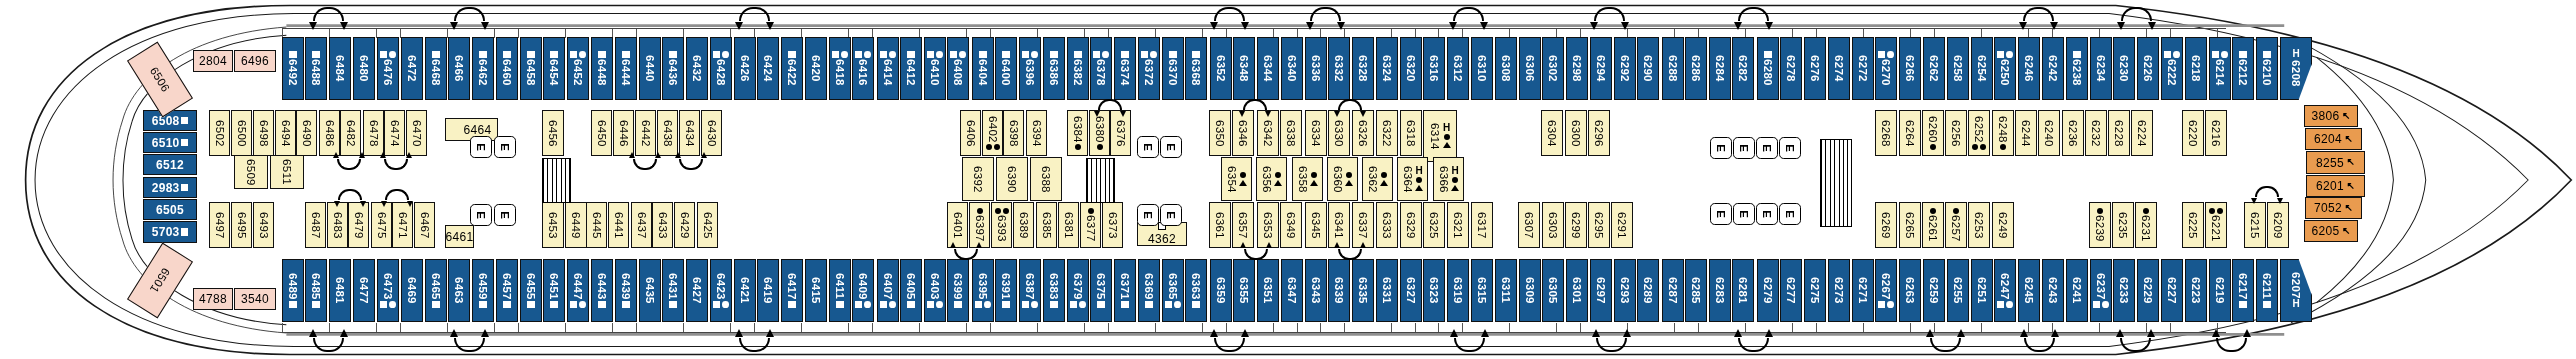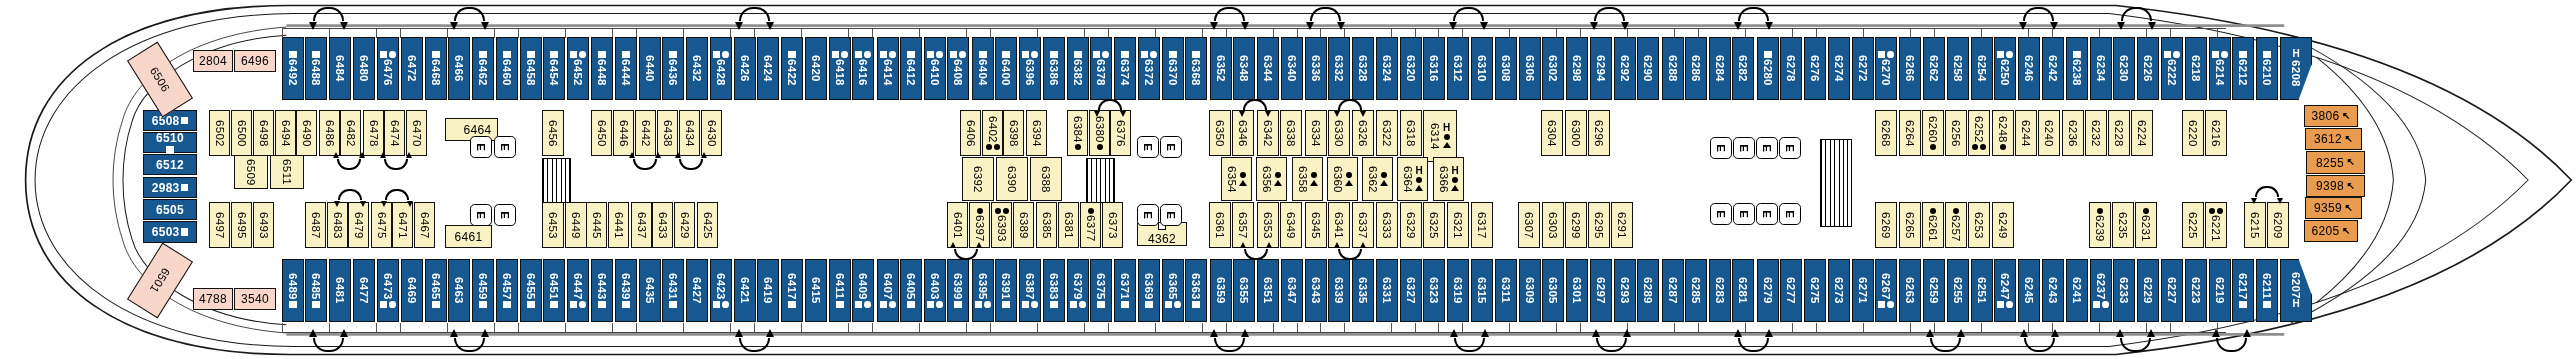--- a/index.html
+++ b/index.html
@@ -1033,21 +1033,21 @@
       </div>
       <div class="cab yellow" style="left: 371px; top: 202px; width: 21px; height: 46px;">
         <span class="vtxt">6475</span>
       </div>
       <div class="cab yellow" style="left: 392px; top: 202px; width: 21px; height: 46px;">
         <span class="vtxt">6471</span>
       </div>
       <div class="cab yellow" style="left: 414px; top: 202px; width: 21px; height: 46px;">
         <span class="vtxt">6467</span>
       </div>
-      <div class="cab yellow" style="left: 445px; top: 225px; width: 47px; height: 23px;">
+      <div class="cab yellow" style="left: 445px; top: 225px; width: 29px; height: 23px;">
         <span class="htxt">6461</span>
       </div>
       <div class="cab yellow" style="left: 542px; top: 202px; width: 22px; height: 46px;">
         <span class="vtxt">6453</span>
       </div>
       <div class="cab yellow" style="left: 565px; top: 202px; width: 21.6px; height: 46px;">
         <span class="vtxt">6449</span>
       </div>
       <div class="cab yellow" style="left: 586px; top: 202px; width: 21px; height: 46px;">
         <span class="vtxt">6445</span>
@@ -1278,40 +1278,40 @@
           <span class="sym-bd"></span>
           <span class="sym-tr"></span>
         </span>
       </div>
       <div class="cab blue" style="left: 143px; top: 110px; width: 54px; height: 21px; flex-direction: row;">
         <span class="htxt">6508</span>
         <span class="symrow">
           <span class="sym-sq"></span>
         </span>
       </div>
-      <div class="cab blue" style="left: 143px; top: 132px; width: 54px; height: 21px; flex-direction: column;">
+      <div class="cab blue" style="left: 143px; top: 132px; width: 54px; height: 21px; flex-direction: row;">
         <span class="htxt">6510</span>
         <span class="symrow">
           <span class="sym-sq"></span>
         </span>
       </div>
       <div class="cab blue" style="left: 143px; top: 154px; width: 54px; height: 21px; flex-direction: row;">
         <span class="htxt">6512</span>
       </div>
       <div class="cab blue" style="left: 143px; top: 177px; width: 54px; height: 21px; flex-direction: row;">
         <span class="htxt">2983</span>
         <span class="symrow">
           <span class="sym-sq"></span>
         </span>
       </div>
       <div class="cab blue" style="left: 143px; top: 199px; width: 54px; height: 21px; flex-direction: row;">
         <span class="htxt">6505</span>
       </div>
       <div class="cab blue" style="left: 143px; top: 221px; width: 54px; height: 22px; flex-direction: row;">
-        <span class="htxt">6503</span>
+        <span class="htxt">5703</span>
         <span class="symrow">
           <span class="sym-sq"></span>
         </span>
       </div>
       <div class="cab pink" style="left: 142px; top: 46px; width: 36px; height: 67px; transform: rotate(-32deg); flex-direction: row;">
         <span class="vtxt">6506</span>
       </div>
       <div class="cab pink" style="left: 193px; top: 50px; width: 40px; height: 21.6px; flex-direction: row;">
         <span class="htxt">2804</span>
       </div>
@@ -1327,39 +1327,39 @@
       <div class="cab pink" style="left: 234px; top: 288px; width: 42px; height: 21.6px; flex-direction: row;">
         <span class="htxt">3540</span>
       </div>
       <div class="cab orange" style="left: 2304px; top: 105px; width: 54px; height: 22px; flex-direction: row;">
         <span class="htxt">3806</span>
         <span class="symrow">
           <span class="sym-ar">↖</span>
         </span>
       </div>
       <div class="cab orange" style="left: 2305px; top: 128px; width: 57px; height: 22px; flex-direction: row;">
-        <span class="htxt">3612</span>
+        <span class="htxt">6204</span>
         <span class="symrow">
           <span class="sym-ar">↖</span>
         </span>
       </div>
       <div class="cab orange" style="left: 2306px; top: 151px; width: 59px; height: 23px; flex-direction: row;">
         <span class="htxt">8255</span>
         <span class="symrow">
           <span class="sym-ar">↖</span>
         </span>
       </div>
       <div class="cab orange" style="left: 2306px; top: 175px; width: 59px; height: 22px; flex-direction: row;">
-        <span class="htxt">9398</span>
+        <span class="htxt">6201</span>
         <span class="symrow">
           <span class="sym-ar">↖</span>
         </span>
       </div>
       <div class="cab orange" style="left: 2305px; top: 197px; width: 57px; height: 22px; flex-direction: row;">
-        <span class="htxt">9359</span>
+        <span class="htxt">7052</span>
         <span class="symrow">
           <span class="sym-ar">↖</span>
         </span>
       </div>
       <div class="cab orange" style="left: 2304px; top: 220px; width: 54px; height: 22px; flex-direction: row;">
         <span class="htxt">6205</span>
         <span class="symrow">
           <span class="sym-ar">↖</span>
         </span>
       </div>

